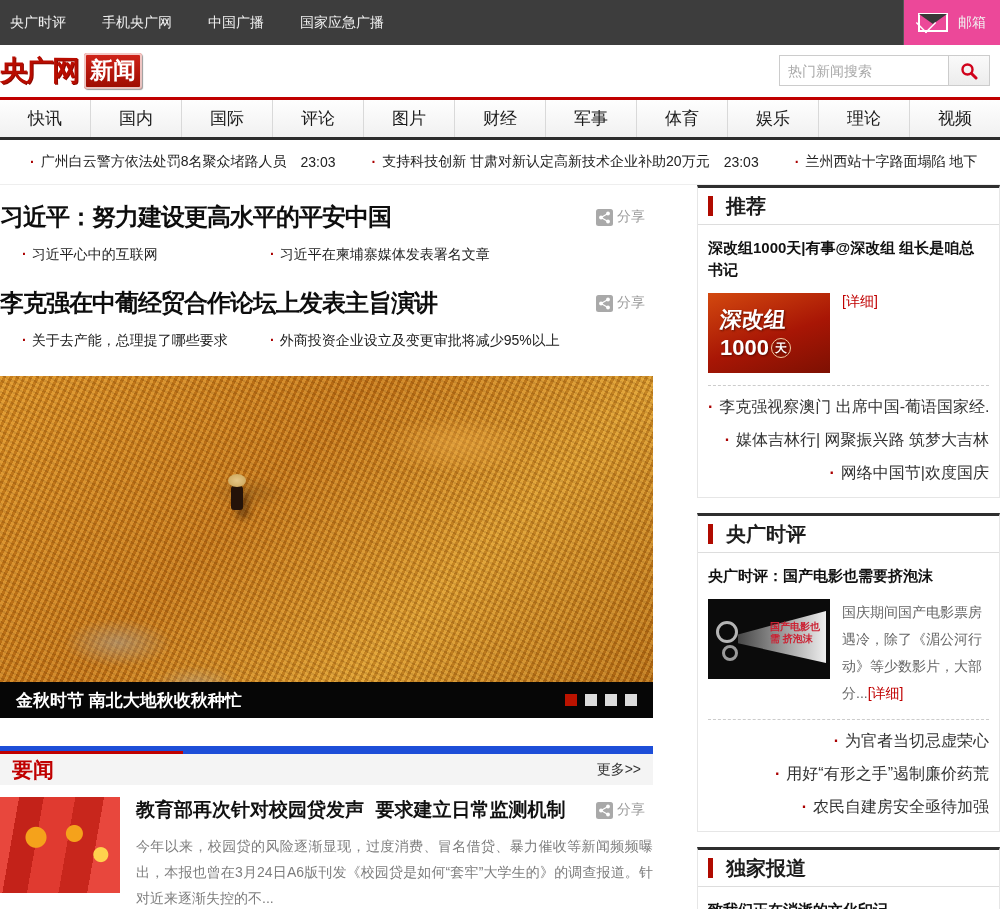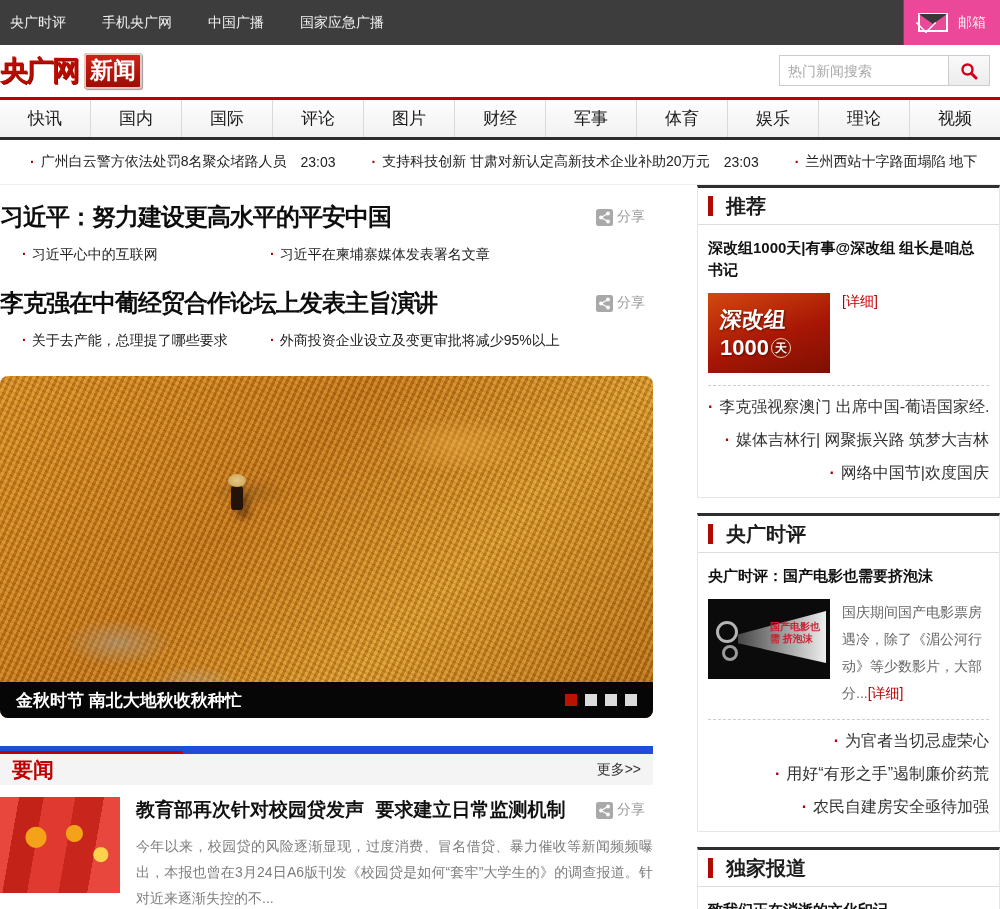--- a/index.html
+++ b/index.html
@@ -61,21 +61,20 @@
   .carousel { position:relative; width:653px; height:342px; margin-top:26px; overflow:hidden; cursor:pointer;
     background-color:#c87c1e;
     background-image:
       radial-gradient(ellipse 90px 40px at 18% 78%, rgba(168,158,144,.55), transparent 60%),
       radial-gradient(ellipse 70px 30px at 30% 90%, rgba(178,168,150,.45), transparent 60%),
       radial-gradient(ellipse 60px 26px at 38% 34%, rgba(120,80,25,.35), transparent 65%),
       radial-gradient(ellipse 120px 50px at 70% 20%, rgba(235,170,70,.5), transparent 60%),
       repeating-linear-gradient(115deg, rgba(255,205,100,.28) 0 3px, rgba(150,85,10,.28) 3px 6px),
       repeating-linear-gradient(27deg, rgba(95,50,5,.22) 0 2px, transparent 2px 5px),
       linear-gradient(135deg,#d98e24 0%,#c06f15 38%,#d99a2e 66%,#ad620f 100%);
-    border-radius: 8px;
   }
   .farmer { position:absolute; left:228px; top:98px; width:18px; height:34px; }
   .farmer .body { position:absolute; left:3px; top:12px; width:12px; height:24px; background:#241309; border-radius:3px; box-shadow:6px 8px 6px rgba(60,30,5,.5); }
   .farmer .hat { position:absolute; left:0; top:0; width:18px; height:13px; background:radial-gradient(#e6c787,#c8a254); border-radius:50%; }
   .caption-bar { position:absolute; left:0; bottom:0; width:100%; height:36px; background:#060606; display:flex; align-items:center; }
   .caption { color:#fff; font-size:17px; font-weight:bold; margin-left:16px; }
   .dots { margin-left:auto; margin-right:16px; display:flex; gap:8px; }
   .dot { width:12px; height:12px; background:#dcdcdc; cursor:pointer; }
   .dot.active { background:#bb1300; }
 

